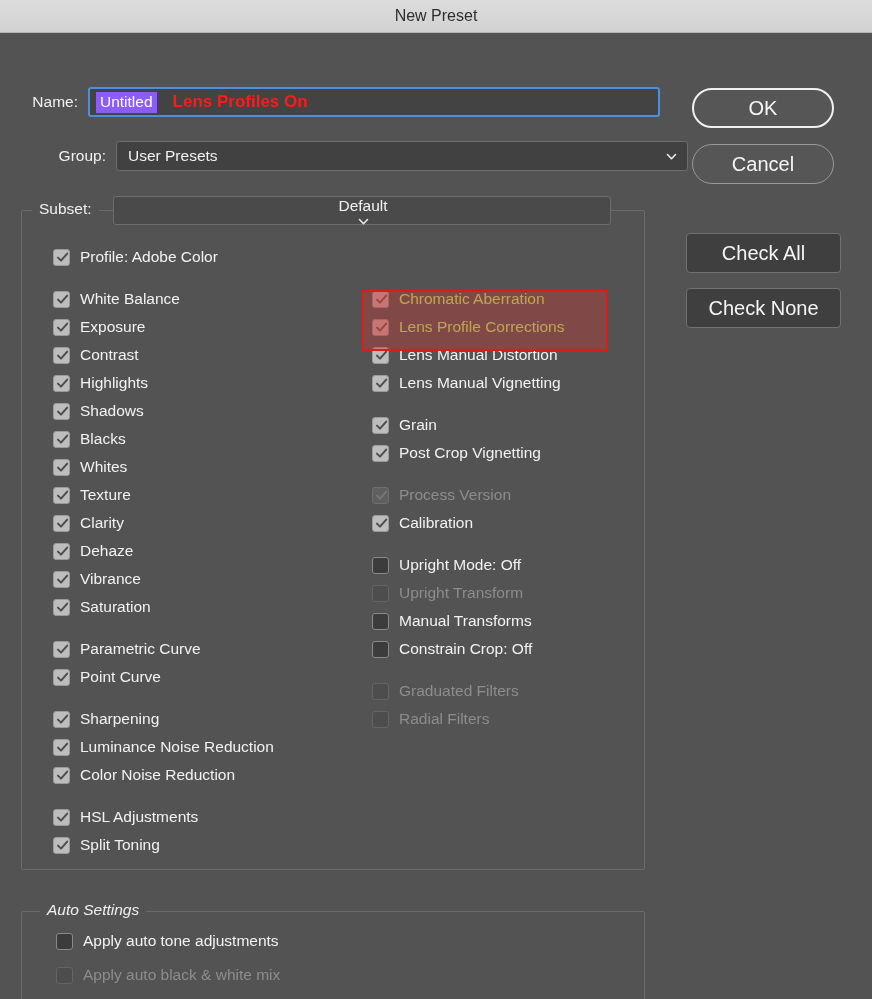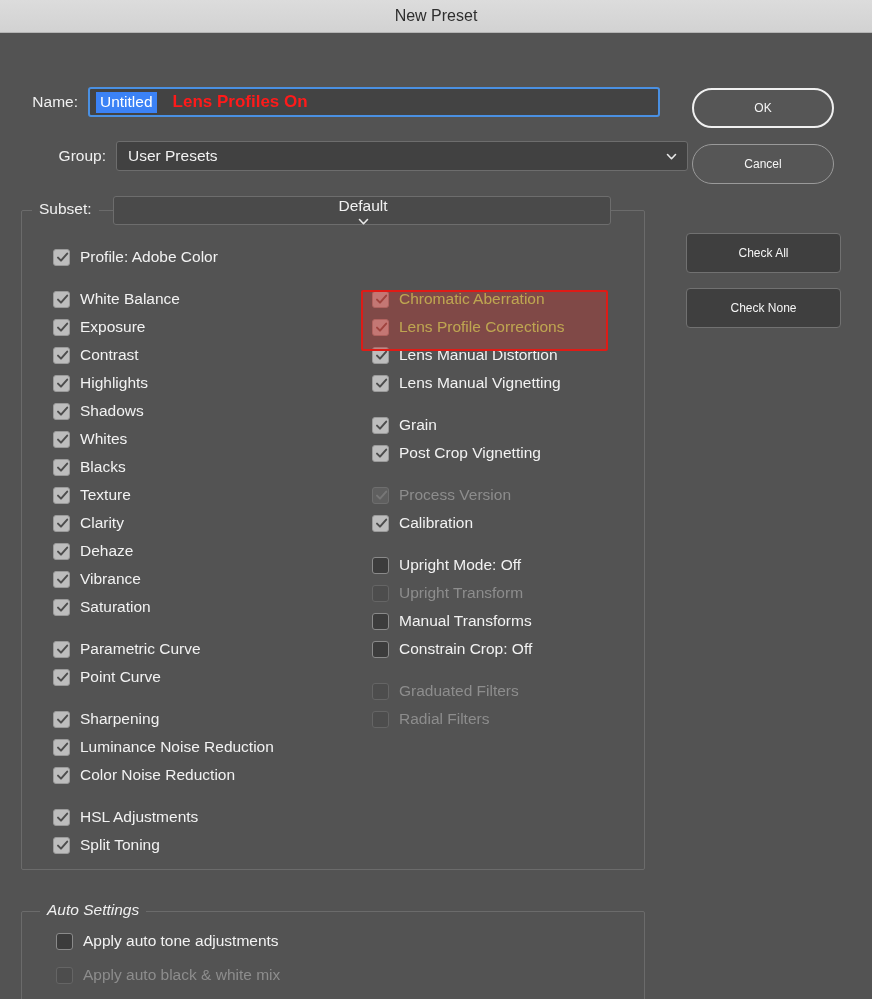--- a/index.html
+++ b/index.html
@@ -49,21 +49,21 @@
     flex: 1 1 auto;
     height: 30px;
     background: #434343;
     border: 2px solid #4a90e2;
     border-radius: 3px;
     display: flex; align-items: center;
     padding: 0 6px;
     overflow: hidden;
   }
   .name-selected {
-    background: #3b82f6;
+    background: #8b5cf6;
     color: #ffffff;
     font-size: 15.5px;
     padding: 1px 4px 2px 4px;
     white-space: nowrap;
   }
   .annotation-red {
     color: #ff1a1a;
     font-weight: bold;
     font-size: 17px;
     margin-left: 16px;
@@ -190,21 +190,21 @@
     border-radius: 2px;
     pointer-events: none;
     z-index: 2;
   }
 
   
   .btn {
     position: absolute;
     display: flex; align-items: center; justify-content: center;
     color: #f5f5f5;
-    font-size: 12px;
+    font-size: 20px;
     cursor: default;
   }
   .btn-pill {
     width: 142px; height: 40px;
     border-radius: 21px;
     background: #565656;
     border: 1.5px solid #9a9a9a;
   }
   .btn-pill.default {
     border: 2px solid #f0f0f0;
@@ -330,31 +330,31 @@
         <span class="cb-label">Shadows</span>
       </div>
       <div class="cb-item">
         <span class="cb">
           <span class="tick">
             <svg width="13" height="13" viewBox="0 0 13 13">
               <path d="M2 6.6 L5 9.6 L11.2 2.6" stroke="#4d4d4d" stroke-width="2" fill="none" stroke-linecap="round" stroke-linejoin="round"></path>
             </svg>
           </span>
         </span>
+        <span class="cb-label">Blacks</span>
+      </div>
+      <div class="cb-item">
+        <span class="cb">
+          <span class="tick">
+            <svg width="13" height="13" viewBox="0 0 13 13">
+              <path d="M2 6.6 L5 9.6 L11.2 2.6" stroke="#4d4d4d" stroke-width="2" fill="none" stroke-linecap="round" stroke-linejoin="round"></path>
+            </svg>
+          </span>
+        </span>
         <span class="cb-label">Whites</span>
-      </div>
-      <div class="cb-item">
-        <span class="cb">
-          <span class="tick">
-            <svg width="13" height="13" viewBox="0 0 13 13">
-              <path d="M2 6.6 L5 9.6 L11.2 2.6" stroke="#4d4d4d" stroke-width="2" fill="none" stroke-linecap="round" stroke-linejoin="round"></path>
-            </svg>
-          </span>
-        </span>
-        <span class="cb-label">Blacks</span>
       </div>
       <div class="cb-item">
         <span class="cb">
           <span class="tick">
             <svg width="13" height="13" viewBox="0 0 13 13">
               <path d="M2 6.6 L5 9.6 L11.2 2.6" stroke="#4d4d4d" stroke-width="2" fill="none" stroke-linecap="round" stroke-linejoin="round"></path>
             </svg>
           </span>
         </span>
         <span class="cb-label">Texture</span>

